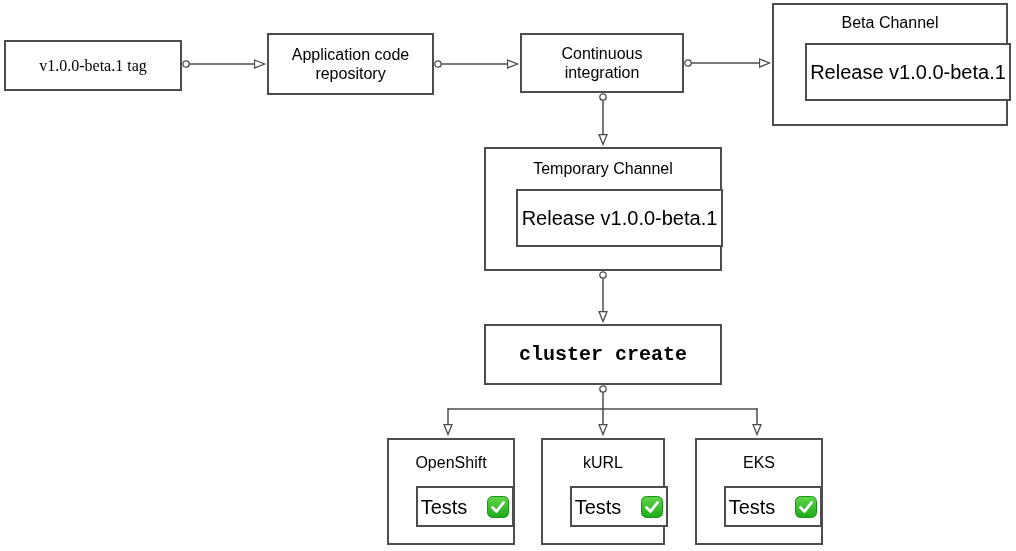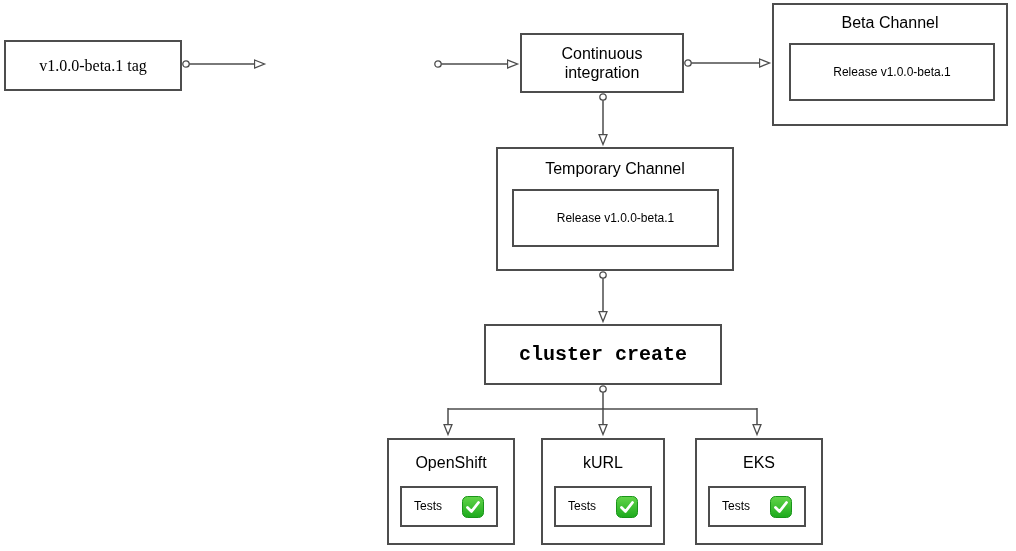--- a/index.html
+++ b/index.html
@@ -21,32 +21,32 @@
     text-align:center;font-size:16px;line-height:1.2;color:var(--text);
   }
   .container-node{
     position:absolute;box-sizing:border-box;border:2px solid var(--stroke);
     background:var(--bg);text-align:center;font-size:16px;color:var(--text);
   }
   .container-title{display:block;text-align:center;}
   .inner-node{
     position:absolute;box-sizing:border-box;border:2px solid var(--stroke);
     background:var(--bg);display:flex;align-items:center;justify-content:center;
-    text-align:center;font-size:12px;line-height:1.2;
+    text-align:center;font-size:20px;line-height:1.2;margin-left:16px;
   }
   
   #n-tag{left:4px;top:40px;width:178px;height:51px;font-family:Liberation Serif, serif;}
   #n-repo{left:267px;top:33px;width:167px;height:62px;padding:0 14px;}
   #n-ci{left:520px;top:33px;width:164px;height:60px;padding:8px 16px;}
   
   #n-beta{left:772px;top:3px;width:236px;height:123px;}
   #n-beta .container-title{margin-top:9px;}
   #n-beta .inner-node{left:15px;top:38px;width:206px;height:58px;}
   
-  #n-temp{left:496px;top:147px;width:238px;height:124px;}
+  #n-temp{left:484px;top:147px;width:238px;height:124px;}
   #n-temp .container-title{margin-top:11px;}
   #n-temp .inner-node{left:14px;top:40px;width:207px;height:58px;}
   
   #n-cluster{left:484px;top:324px;width:238px;height:61px;
     font-family:"Liberation Mono","DejaVu Sans Mono",monospace;
     font-weight:bold;font-size:20px;}
   
   .cluster-box{position:absolute;box-sizing:border-box;border:2px solid var(--stroke);
     background:var(--bg);top:438px;width:128px;height:107px;text-align:center;font-size:16px;}
   .cluster-box .container-title{margin-top:14px;}
@@ -84,20 +84,23 @@
     <line x1="448" y1="409" x2="757" y2="409"></line>
     <line x1="448" y1="408" x2="448" y2="434" marker-end="url(#arrowOpen)"></line>
     <line x1="603" y1="408" x2="603" y2="434" marker-end="url(#arrowOpen)"></line>
     <line x1="757" y1="408" x2="757" y2="434" marker-end="url(#arrowOpen)"></line>
   </svg>
 
   <div class="node" id="n-tag">
     <span>v1.0.0-beta.1 tag</span>
   </div>
 
+  <div class="node" id="n-repo">
+    <span>Application code repository</span>
+  </div>
 
   <div class="node" id="n-ci">
     <span>Continuous integration</span>
   </div>
 
   <div class="container-node" id="n-beta">
     <span class="container-title">Beta Channel</span>
     <div class="inner-node">
       <span>Release v1.0.0-beta.1</span>
     </div>

